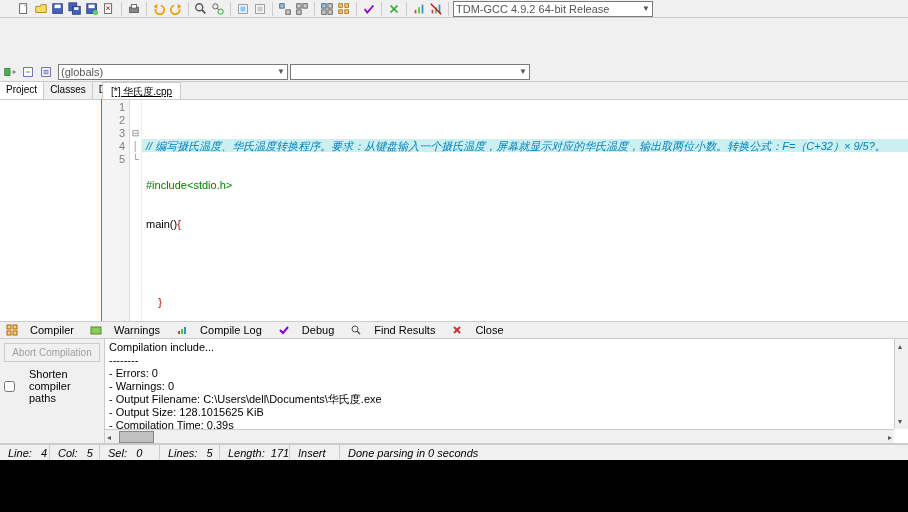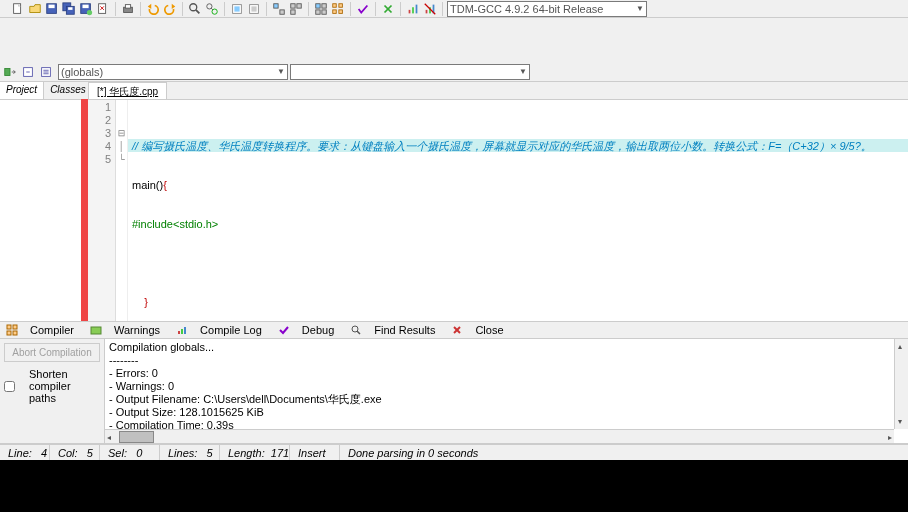--- a/index.html
+++ b/index.html
@@ -1,26 +1,26 @@
 <!DOCTYPE html>
 <html><head>
 <meta charset="utf-8">
 <style>
 * { margin:0; padding:0; box-sizing:border-box; font-family:"Microsoft Sans Serif",Tahoma,sans-serif; font-size:11px; }
 body { background:#000; width:908px; height:512px; overflow:hidden; }
 .app { background:#f0f0f0; width:908px; height:460px; display:flex; flex-direction:column; }
-.toolbar { height:18px; background:#f0f0f0; border-bottom:1px solid #ccc; display:flex; align-items:center; padding:0 10px; gap:1px; }
+.toolbar { height:18px; background:#f0f0f0; border-bottom:1px solid #ccc; display:flex; align-items:center; padding:0 16px; gap:1px; }
 .toolbar .sep { width:1px; height:14px; background:#ccc; margin:0 3px; }
 .ico { width:16px; height:16px; display:inline-flex; align-items:center; justify-content:center; cursor:pointer; }
 .ico svg { width:14px; height:14px; }
 .row2 { height:20px; background:#f0f0f0; border-bottom:1px solid #ccc; display:flex; align-items:center; padding:0 2px; gap:2px;margin-top:44px; }
 .combo { height:16px; border:1px solid #7a7a7a; background:#fff; font-size:10px; padding:0 2px; display:flex; align-items:center; justify-content:space-between; color:#555; }
 .combo .arr { font-size:8px; color:#555; }
 .middle { flex:1; display:flex; min-height:0; }
-.left-panel { width:88px; border-right:7px solid #ef4444; display:flex; flex-direction:column;font-style:italic; }
+.left-panel { width:102px; border-right:1px solid #ef4444; display:flex; flex-direction:column; }
 .ptabs { height:18px; display:flex; border-bottom:1px solid #ccc; background:#f0f0f0; }
 .ptab { padding:2px 6px; border-right:1px solid #ccc; font-size:10px; background:#fff; cursor:pointer; }
 .ptab.inactive { background:#f0f0f0; }
 .left-body { flex:1; background:#fff; }
 .editor-area { flex:1; display:flex; flex-direction:column; min-width:0; }
 .etabs { height:18px; display:flex; background:#f0f0f0; border-bottom:1px solid #ccc;text-decoration:underline; }
 .etab { padding:2px 8px; background:#fff; border:1px solid #ccc; border-bottom:none; font-size:10px; cursor:pointer; }
 .editor { flex:1; display:flex; background:#fff; font-family:Consolas,"Courier New",monospace; font-size:11px; position:relative; overflow:hidden; }
 .gutter { width:28px; background:#f4f4f4; border-right:1px solid #ddd; text-align:right; padding:1px 4px 0 0; color:#808080; line-height:13px; }
 .gutter div { height:13px; }
@@ -267,22 +267,22 @@
         <div class="fold">
           <div></div>
             <div></div>
             <div>⊟</div>
             <div>│</div>
             <div>└</div>
         </div>
         <div class="code">
           <div class="hl" style="top:39px"></div>
           <div class="code-line"><span class="cmt">// 编写摄氏温度、华氏温度转换程序。要求：从键盘输入一个摄氏温度，屏幕就显示对应的华氏温度，输出取两位小数。转换公式：F=（C+32）× 9/5?。</span></div>
+          <div class="code-line"><span class="pp">#include&lt;stdio.h&gt;</span></div>
           <div class="code-line"><span class="txt">main()</span><span class="sym">{</span></div>
-          <div class="code-line"><span class="pp">#include&lt;stdio.h&gt;</span></div>
           <div class="code-line"><span>    </span></div>
           <div class="code-line"><span>    </span><span class="sym">}</span></div>
         </div>
         <div class="cursor"></div>
       </div>
     </div>
   </div>
 
   <div class="bottom-tabs">
     <div class="btab">
@@ -332,21 +332,21 @@
 
   <div class="bottom-area">
     <div class="bottom-left">
       <div class="btn-dis">Abort Compilation</div>
       <label class="chk">
           <input type="checkbox" style="">
           <span>Shorten compiler paths</span>
         </label>
     </div>
     <div class="output">
-      <div>Compilation globals...</div>
+      <div>Compilation include...</div>
       <div>--------</div>
       <div>- Errors: 0</div>
       <div>- Warnings: 0</div>
       <div>- Output Filename: C:\Users\dell\Documents\华氏度.exe</div>
       <div>- Output Size: 128.1015625 KiB</div>
       <div>- Compilation Time: 0.39s</div>
       <div class="sbv"></div>
       <div class="sbh">
           <div class="thumb"></div>
         </div>

